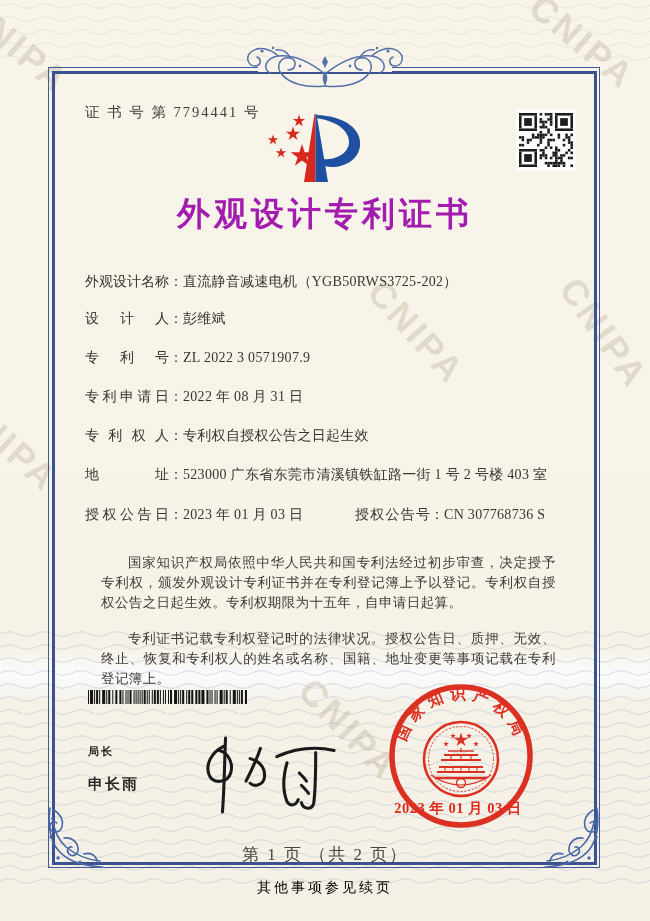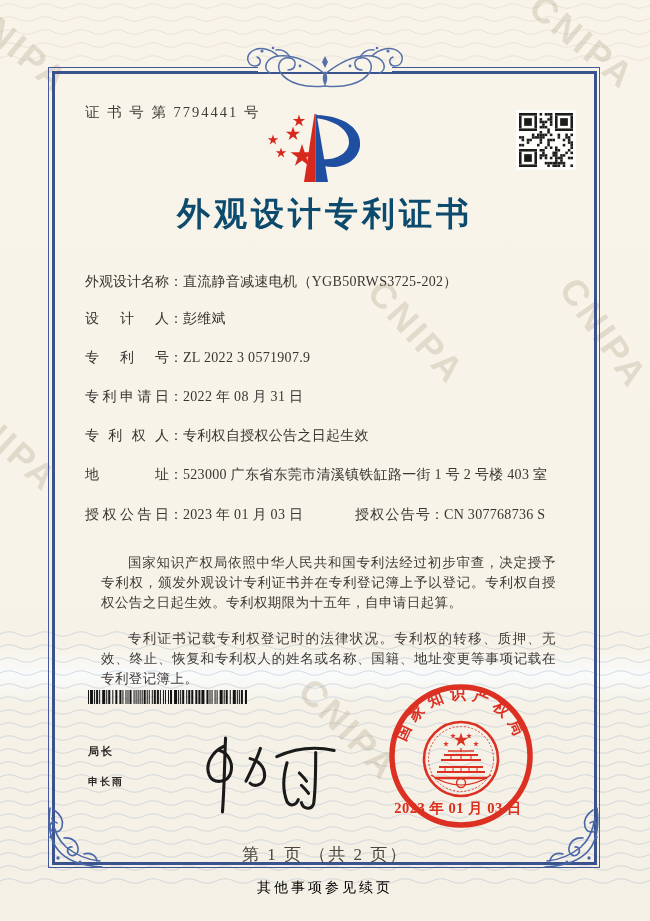--- a/index.html
+++ b/index.html
@@ -25,21 +25,21 @@
   .frame-inner{
     position:absolute;inset:2.5px;border:3px solid #3a538e;box-sizing:border-box;
   }
   .content{position:absolute;inset:0;z-index:3;}
   .cert-no{
     position:absolute;left:85px;top:103px;font-size:14.5px;color:#413c38;
     letter-spacing:2px;
   }
   .page-title{
     position:absolute;left:0;right:0;top:192px;text-align:center;
-    font-size:33px;font-weight:bold;color:#0c4a6e;letter-spacing:4px;
+    font-size:33px;font-weight:bold;color:#a21caf;letter-spacing:4px;
   }
   .qr-box{
     position:absolute;left:516px;top:110px;width:60px;height:60px;
     background:#fdfdfb;padding:0;
   }
   .frow{
     position:absolute;left:85px;width:490px;font-size:14px;color:#3a3531;
     white-space:nowrap;
   }
   .flabel{
@@ -48,21 +48,21 @@
   }
   .fval{letter-spacing:0.3px;}
   .fgroup2{position:absolute;left:270px;top:0;}
   .fgroup2 .flabel{width:75px;}
   .paras{
     position:absolute;left:85px;top:537px;width:487px;font-size:13.5px;
     line-height:20px;color:#403a36;text-align:justify;letter-spacing:0.4px;
   }
   .paras p{margin:16px;text-indent:2em;}
   .sig-title{position:absolute;left:88px;top:744px;font-size:11px;font-weight:bold;color:#2b2825;letter-spacing:2px;}
-  .sig-name{position:absolute;left:88px;top:775px;font-size:10px;font-weight:bold;color:#2b2825;letter-spacing:2px;}
+  .sig-name{position:absolute;left:88px;top:775px;font-size:15px;font-weight:bold;color:#2b2825;letter-spacing:2px;}
   .seal-date{
     position:absolute;left:392px;top:799px;width:132px;text-align:center;
     font-size:14.5px;font-weight:bold;color:#dd2d1b;letter-spacing:0.5px;white-space:nowrap;
   }
   .page-info{
     position:absolute;left:0;right:0;top:843px;text-align:center;
     font-size:17px;color:#4a453f;letter-spacing:2px;
   }
   .cont-note{
     position:absolute;left:0;right:0;top:879px;text-align:center;
@@ -333,21 +333,21 @@
   </div>
   <div class="frow" style="top:506px;">
     <span class="flabel">授权公告日</span><span>：</span><span class="fval">2023 年 01 月 03 日</span>
     <span class="fgroup2">
       <span class="flabel">授权公告号</span><span>：</span><span class="fval">CN 307768736 S</span>
     </span>
   </div>
 
   <div class="paras">
     <p>国家知识产权局依照中华人民共和国专利法经过初步审查，决定授予专利权，颁发外观设计专利证书并在专利登记簿上予以登记。专利权自授权公告之日起生效。专利权期限为十五年，自申请日起算。</p>
-    <p>专利证书记载专利权登记时的法律状况。专利权的转移、质押、无效、终止、恢复和专利权人的姓名或名称、国籍、地址变更等事项记载在专利登记簿上。</p>
+    <p>专利证书记载专利权登记时的法律状况。授权公告日、质押、无效、终止、恢复和专利权人的姓名或名称、国籍、地址变更等事项记载在专利登记簿上。</p>
   </div>
 
   <svg id="barcode" class="abs" viewBox="0 0 160 13" preserveAspectRatio="none" width="162" height="14" style="left:88px;top:690px;">
       <rect x="0" y="0" width="1" height="13" fill="#141414"></rect>
       <rect x="2" y="0" width="3" height="13" fill="#141414"></rect>
       <rect x="6" y="0" width="1" height="13" fill="#141414"></rect>
       <rect x="8" y="0" width="2" height="13" fill="#141414"></rect>
       <rect x="11" y="0" width="1" height="13" fill="#141414"></rect>
       <rect x="14" y="0" width="3" height="13" fill="#141414"></rect>
       <rect x="18" y="0" width="1" height="13" fill="#141414"></rect>

